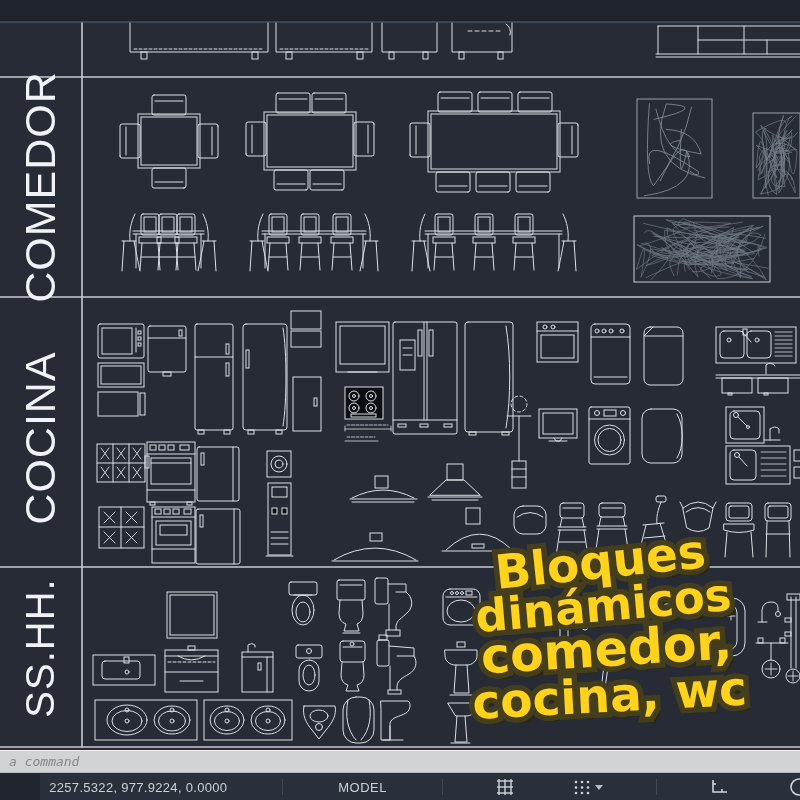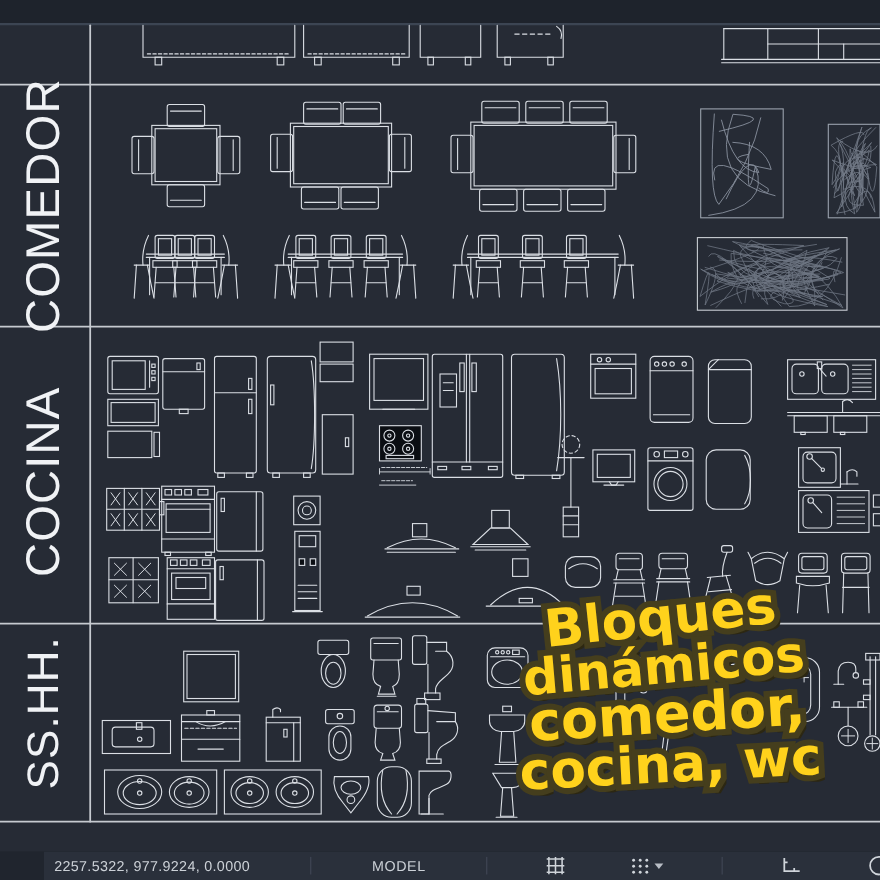--- a/index.html
+++ b/index.html
@@ -790,20 +790,23 @@
     <div class="row-label" id="label-sshh">SS.HH.</div>
   </div>
 
   <div id="overlay">
     <div class="oline" id="oline-1" data-text="Bloques">Bloques</div>
     <div class="oline" id="oline-2" data-text="dinámicos">dinámicos</div>
     <div class="oline" id="oline-3" data-text="comedor,">comedor,</div>
     <div class="oline" id="oline-4" data-text="cocina, wc">cocina, wc</div>
   </div>
 
+  <div id="command-bar">
+    <span id="command-text">a command</span>
+  </div>
 
   <div id="status-bar">
     <div id="status-right">
       <div class="sb-item" id="coords">2257.5322, 977.9224, 0.0000</div>
       <div class="sb-sep"></div>
       <div class="sb-item" id="model-btn">MODEL</div>
       <div class="sb-sep"></div>
       <div class="sb-icon-btn">
         <svg width="18" height="16" viewBox="0 0 18 16">
           <g stroke="#cfd4da" stroke-width="1.4">

